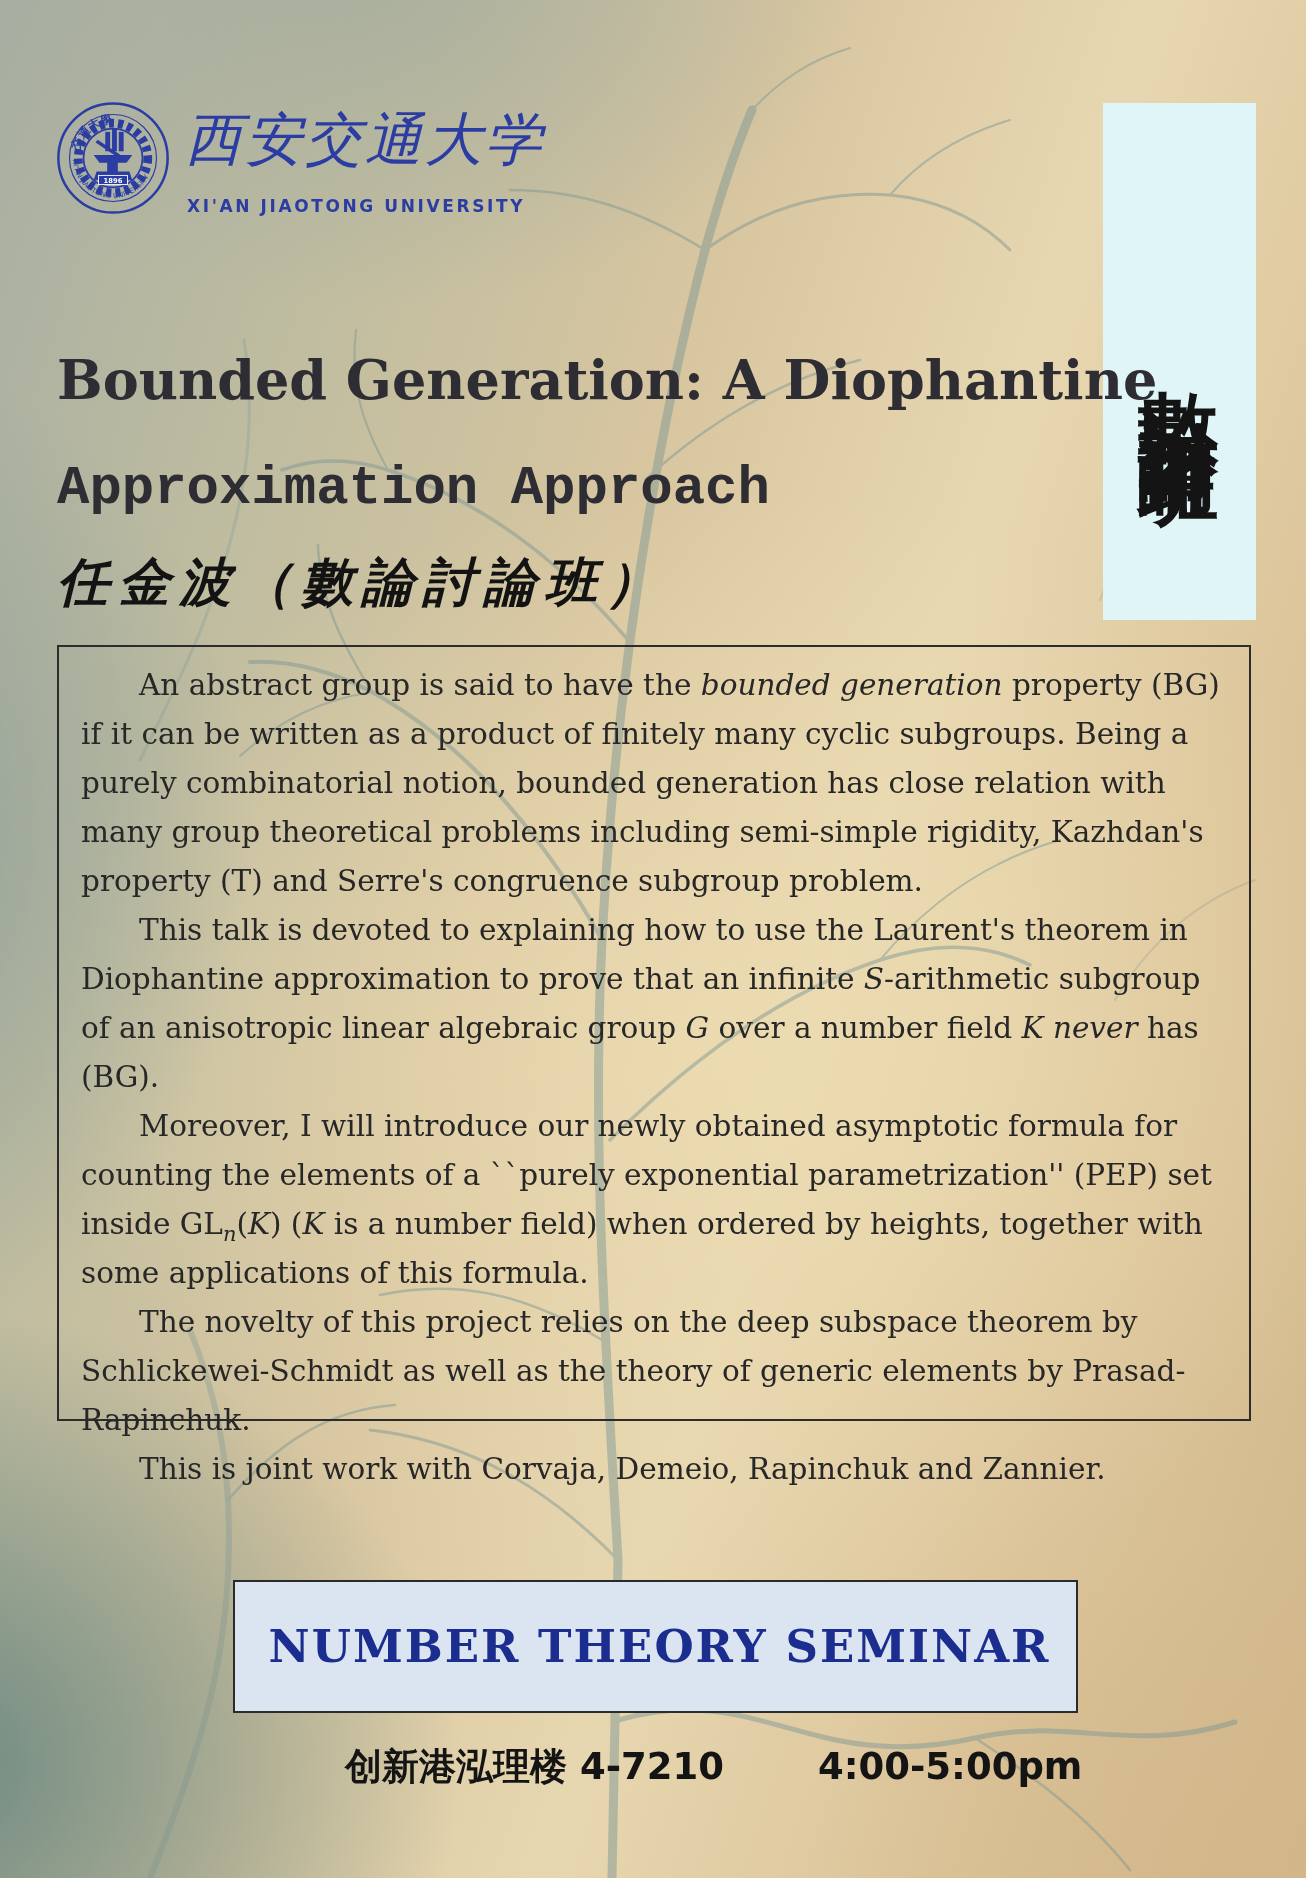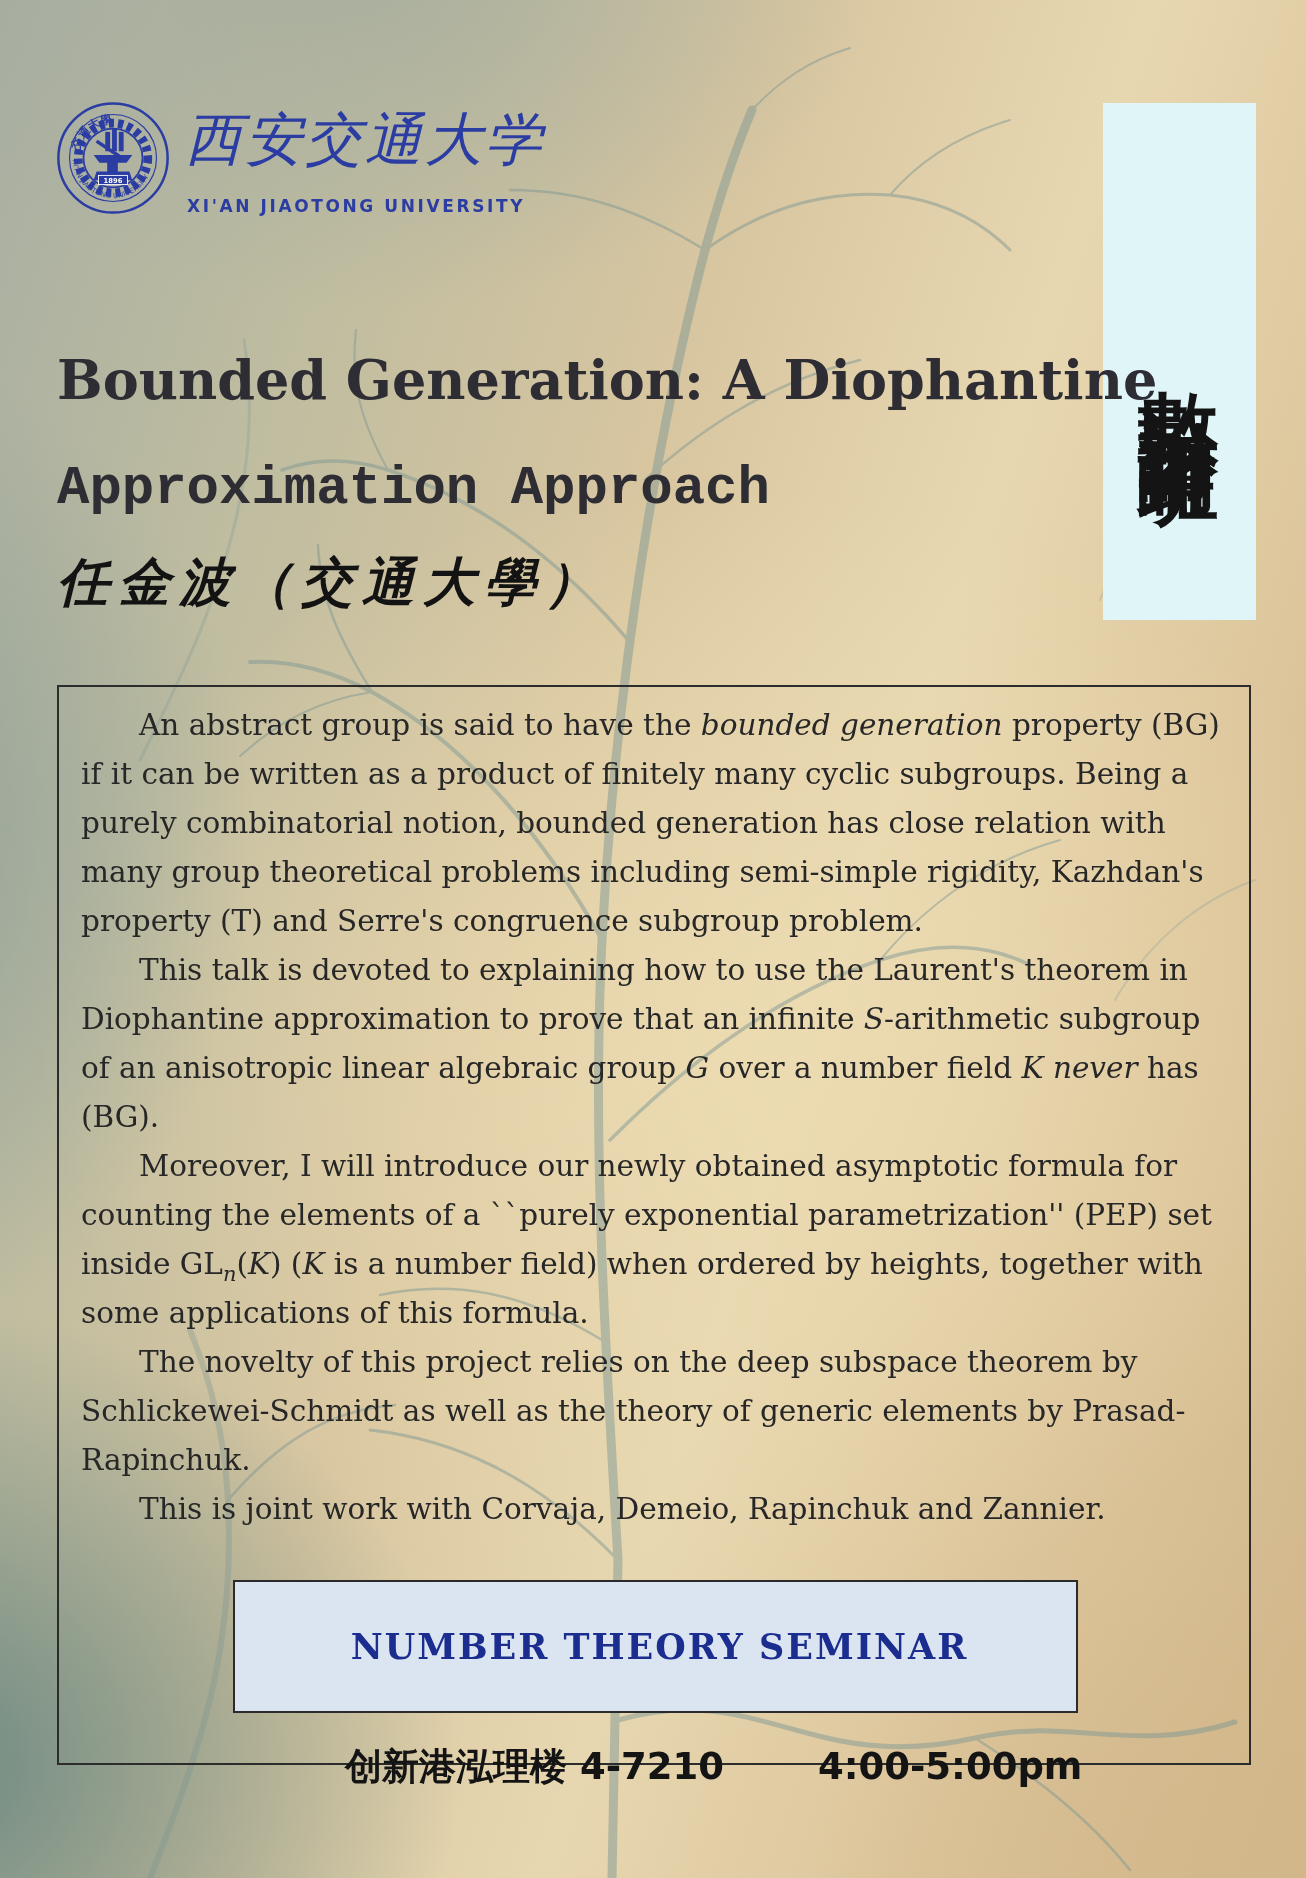--- a/index.html
+++ b/index.html
@@ -51,40 +51,39 @@
   .title-1{top:348px;}
   .title-2{top:458px;font-family:Liberation Mono, monospace;}
   .speaker{
     position:absolute;left:57px;top:548px;
     font-size:52px;font-weight:700;font-style:italic;
     color:#131313;letter-spacing:9px;white-space:nowrap;
   }
 
   
   .abstract-box{
-    position:absolute;left:57px;top:645px;width:1194px;height:1080px;
+    position:absolute;left:57px;top:645px;width:1194px;height:776px;
     border:2px solid #2c2c2c;box-sizing:border-box;
     padding:14px 20px 0 22px;
-    margin-top:40px;
   }
   .abstract-box p{
     margin:0;font-size:29.5px;line-height:49px;color:#272727;
     text-indent:58px;text-align:left;
   }
   .abstract-box em{font-style:italic;}
   .abstract-box sub{font-size:21px;line-height:0;}
 
   
   .seminar-banner{
     position:absolute;left:233px;top:1580px;width:845px;height:133px;
     background:#dbe5f2;border:2px solid #2b2b2b;box-sizing:border-box;
     display:flex;align-items:center;justify-content:center;
   }
   .seminar-banner-label{
-    font-size:35px;font-weight:700;color:#1c2d90;letter-spacing:2px;white-space:nowrap;margin-left:8px;
+    font-size:45px;font-weight:700;color:#1c2d90;letter-spacing:2px;white-space:nowrap;margin-left:8px;
   }
 
   
   .footer{
     position:absolute;left:345px;top:1742px;
     font-family:"DejaVu Sans","Liberation Sans",sans-serif;
     font-weight:700;font-size:37px;color:#141414;
     display:flex;align-items:baseline;white-space:nowrap;
   }
   .footer .gap-lg{display:inline-block;width:62px;}
@@ -152,21 +151,21 @@
     <div class="wordmark-en">XI'AN JIAOTONG UNIVERSITY</div>
   </div>
 
   <div class="side-banner">
     <div class="side-banner-text">數論討論班</div>
   </div>
 
   <div class="title-line title-1">Bounded Generation: A Diophantine</div>
   <div class="title-line title-2">Approximation Approach</div>
 
-  <div class="speaker">任金波（交通大學）</div>
+  <div class="speaker">任金波（數論討論班）</div>
 
   <div class="abstract-box">
     <p><span>An abstract group is said to have the </span><em>bounded generation</em><span> property (BG) if it can be written as a product of finitely many cyclic subgroups. Being a purely combinatorial notion, bounded generation has close relation with many group theoretical problems including semi-simple rigidity, Kazhdan's property (T) and Serre's congruence subgroup problem.</span></p>
     <p><span>This talk is devoted to explaining how to use the Laurent's theorem in Diophantine approximation to prove that an infinite </span><em>S</em><span>-arithmetic subgroup of an anisotropic linear algebraic group </span><em>G</em><span> over a number field </span><em>K never</em><span> has (BG).</span></p>
     <p><span>Moreover, I will introduce our newly obtained asymptotic formula for counting the elements of a ``purely exponential parametrization'' (PEP) set inside GL</span><sub><em>n</em></sub><span>(</span><em>K</em><span>) (</span><em>K</em><span> is a number field) when ordered by heights, together with some applications of this formula.</span></p>
     <p><span>The novelty of this project relies on the deep subspace theorem by Schlickewei-Schmidt as well as the theory of generic elements by Prasad-Rapinchuk.</span></p>
     <p><span>This is joint work with Corvaja, Demeio, Rapinchuk and Zannier.</span></p>
   </div>
 
   <div class="seminar-banner">

